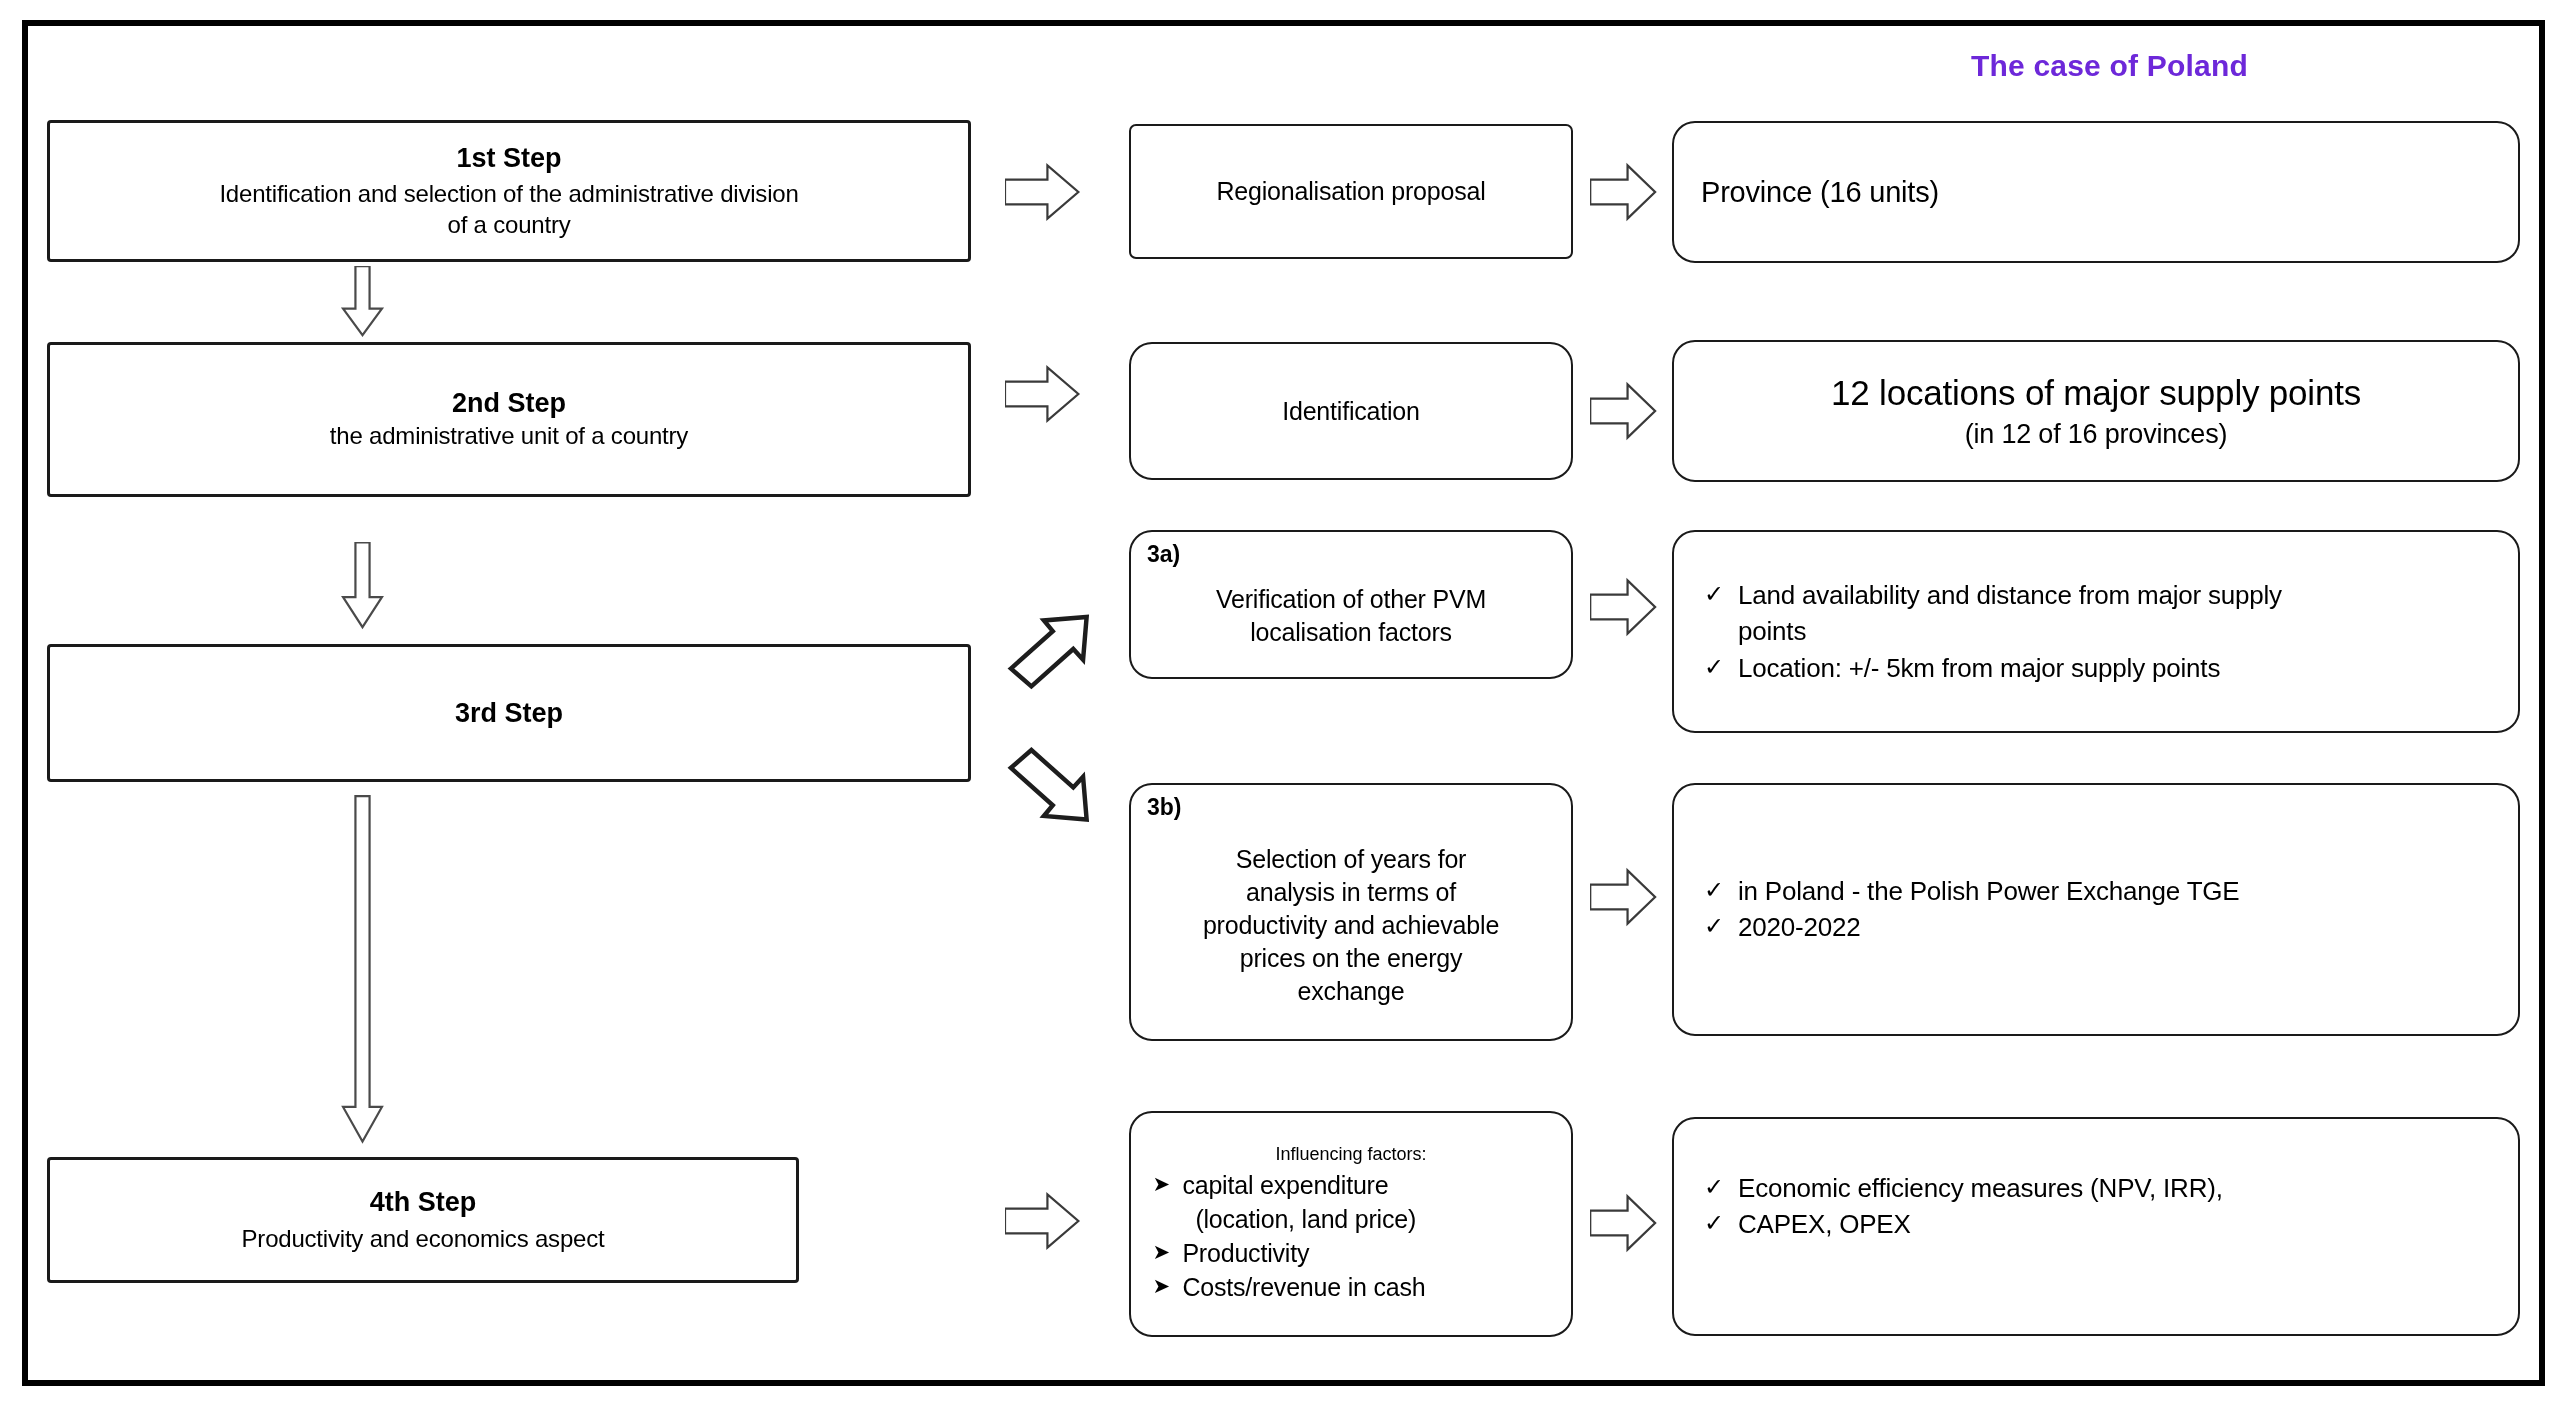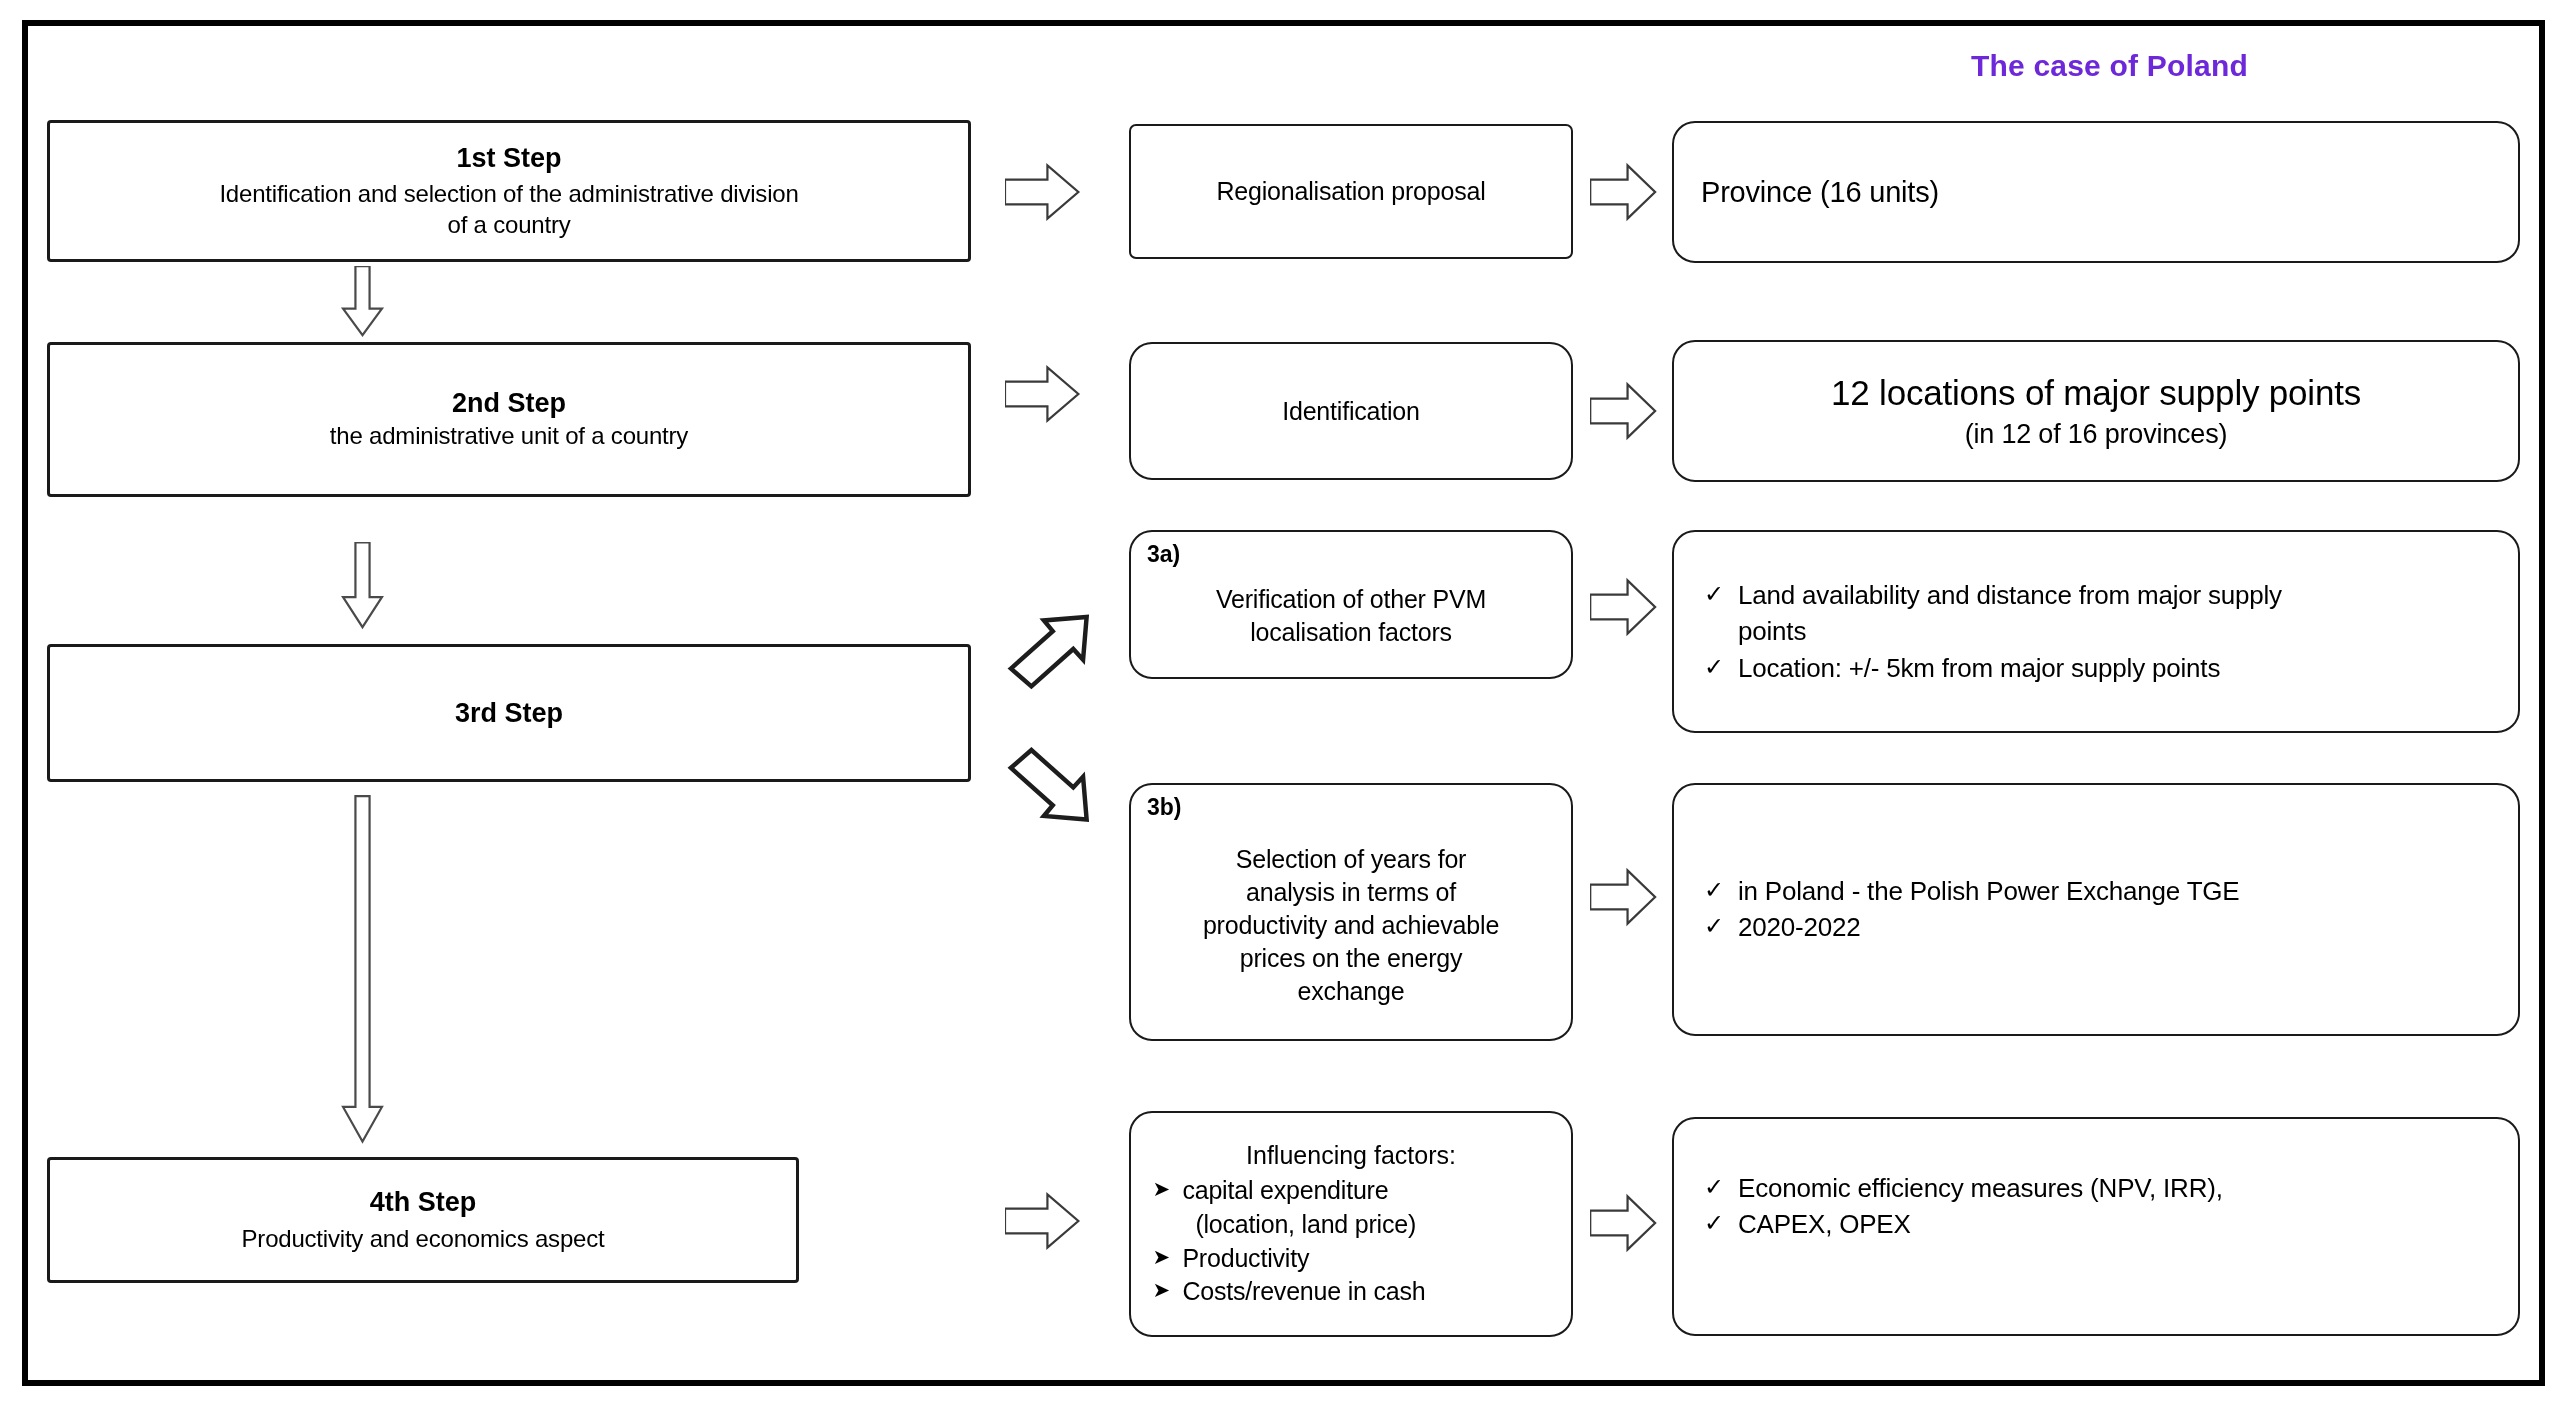--- a/index.html
+++ b/index.html
@@ -84,21 +84,21 @@
   }
   .res-list .chk{
     flex:0 0 auto;
     width:34px;
     font-size:24px;
     line-height:1.33;
   }
   .res-list .txt{ flex:1 1 auto; }
 
   .fac-head{
-    font-size:25px;
+    font-size:18px;
     text-align:center;
     line-height:1.3;
     margin-bottom:1.8px;
   }
   .fac-list{
     list-style:none;
     margin:0;
     padding:0 10.7px 0 12.4px;
     font-size:25px;
     line-height:1.32;

